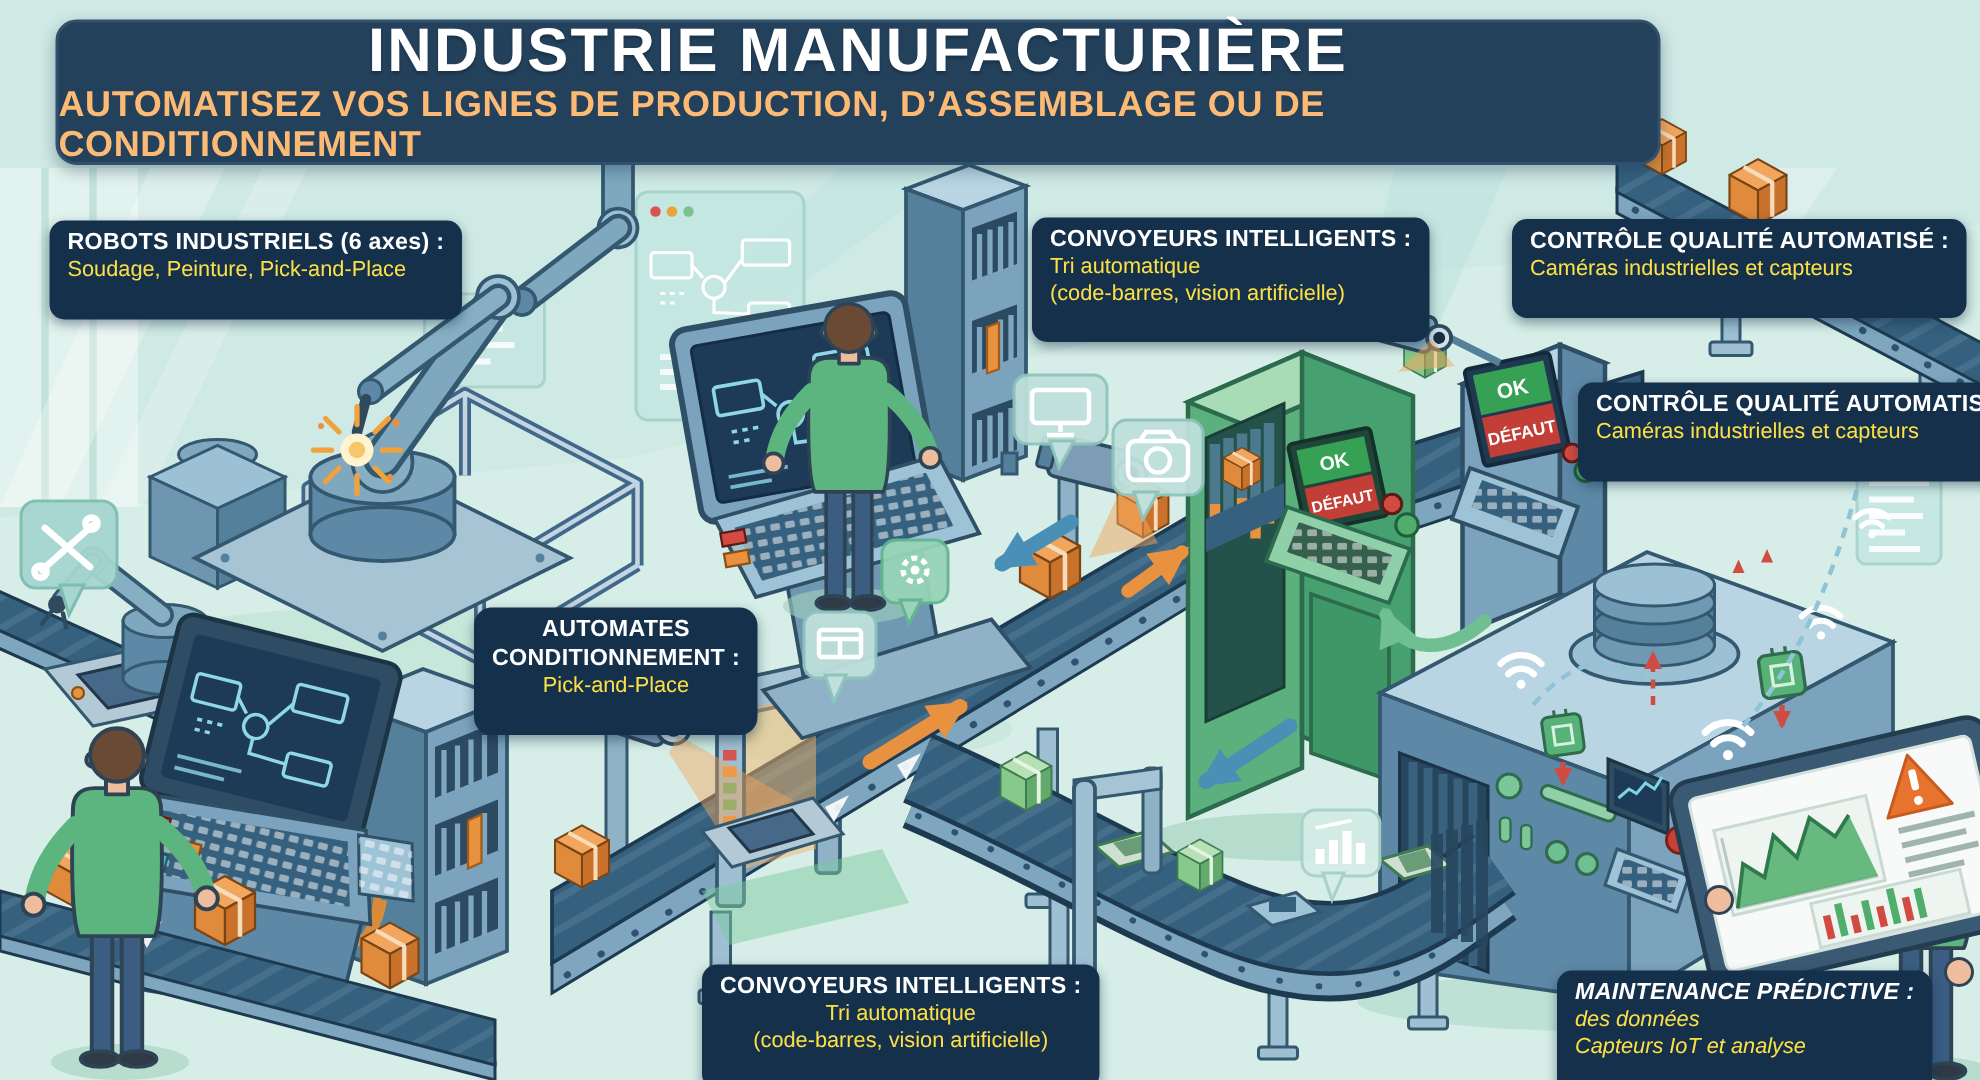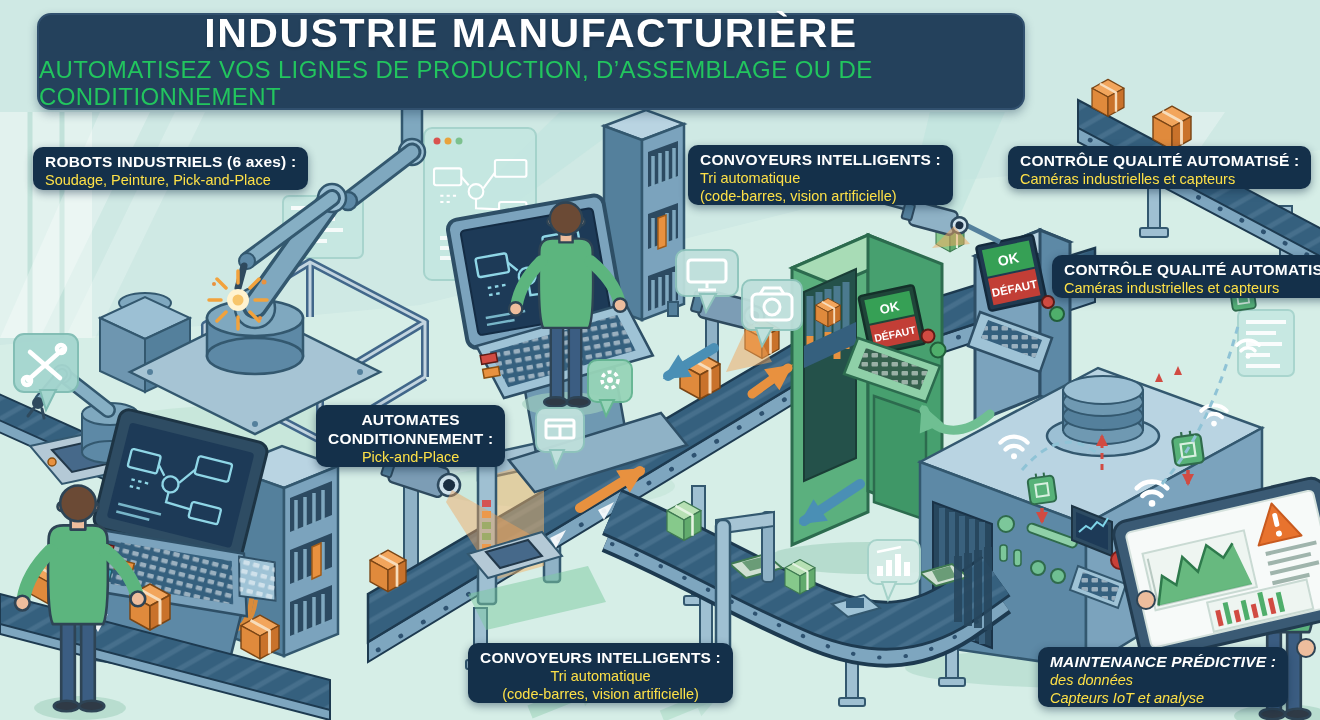--- a/index.html
+++ b/index.html
@@ -1,24 +1,24 @@
 <!DOCTYPE html>
 <html><head>
 <meta charset="utf-8">
 <style>
   html,body{margin:0;padding:0;background:#cfe9e4;font-family:"Liberation Sans",sans-serif;}
   .stage{position:relative;width:1320px;height:720px;background:#cfe9e4;overflow:hidden;}
   .stage > svg{position:absolute;left:0;top:0;}
-  .banner{position:absolute;left:37px;top:13px;width:988px;height:97px;background:#24415c;
+  .banner{position:absolute;left:37px;top:13px;width:1070px;height:97px;background:#24415c;
           border:2px solid #31506e;border-radius:14px;box-sizing:border-box;
           display:flex;flex-direction:column;align-items:center;justify-content:center;gap:3px;
           box-shadow:0 4px 10px rgba(20,48,74,.35);}
   .banner-title{color:#ffffff;font-weight:bold;font-size:41px;letter-spacing:1.5px;line-height:1;text-shadow:0 2px 2px rgba(10,25,40,.35);}
-  .banner-subtitle{color:#22c55e;font-weight:normal;font-size:24px;letter-spacing:.4px;line-height:1.1;}
-  .callout{position:absolute;background:#14304a;color:#fff;border-radius:10px;padding:6px 12px 0 12px;
+  .banner-subtitle{color:#fdba74;font-weight:bold;font-size:24px;letter-spacing:.4px;line-height:1.1;}
+  .callout{position:absolute;background:#14304a;color:#fff;border-radius:10px;padding:6px 12px 23px 12px;
            box-shadow:0 3px 8px rgba(16,42,66,.45);line-height:1.22;white-space:nowrap;}
   .ct{font-weight:bold;font-size:15.5px;letter-spacing:.2px;}
   .cb{font-size:14.5px;color:#fde047;}
   .center{text-align:center;}
   svg text{font-family:"Liberation Sans",sans-serif;}
 </style>
 </head>
 <body>
 
 <div class="stage">
@@ -610,21 +610,21 @@
 <div class="callout" style="left:1008px;top:146px;">
   <div class="ct">CONTRÔLE QUALITÉ AUTOMATISÉ :</div>
   <div class="cb">Caméras industrielles et capteurs</div>
 </div>
 
 <div class="callout" style="left:1052px;top:255px;">
   <div class="ct">CONTRÔLE QUALITÉ AUTOMATISÉ :</div>
   <div class="cb">Caméras industrielles et capteurs</div>
 </div>
 
-<div class="callout center" style="left:316px;top:405px;">
+<div class="callout center" style="left:316px;top:405px;border-radius:12px;">
   <div class="ct">AUTOMATES</div>
   <div class="ct">CONDITIONNEMENT :</div>
   <div class="cb">Pick-and-Place</div>
 </div>
 
 
 <div class="callout center" style="left:468px;top:643px;">
   <div class="ct">CONVOYEURS INTELLIGENTS :</div>
   <div class="cb">Tri automatique</div>
   <div class="cb">(code-barres, vision artificielle)</div>

